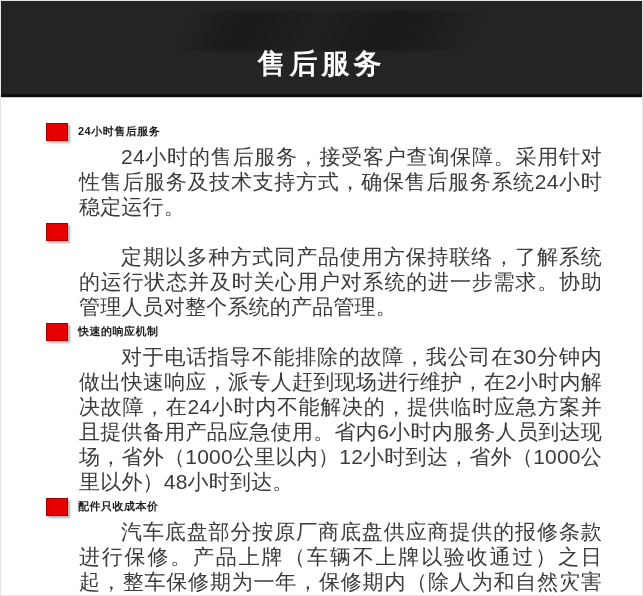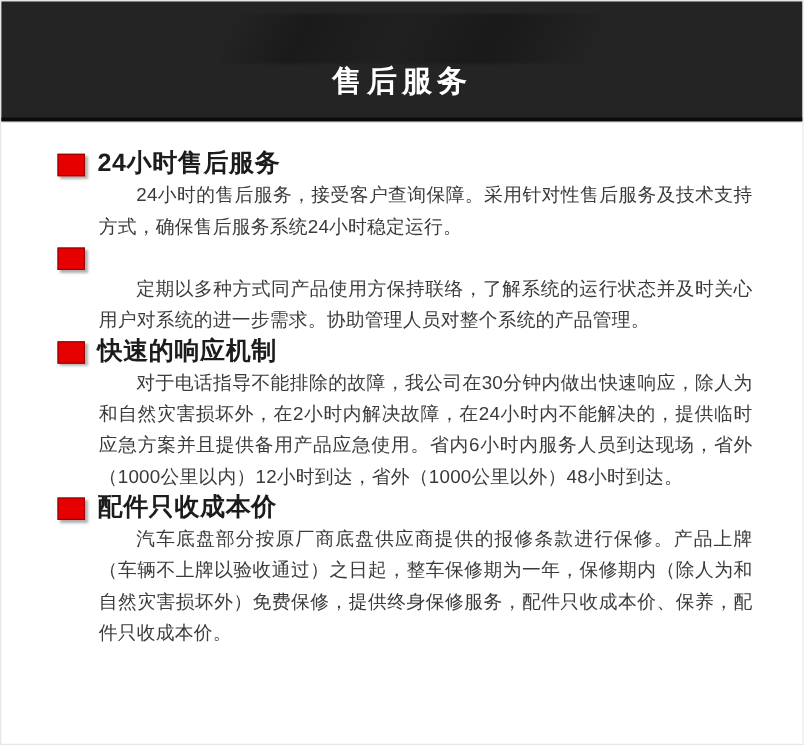--- a/index.html
+++ b/index.html
@@ -42,21 +42,21 @@
       rgba(0,0,0,0.10) 45%,
       rgba(0,0,0,0.30) 70%,
       rgba(0,0,0,0) 100%);
     transform: skewX(-18deg);
     filter: blur(1px);
     pointer-events: none;
   }
   .page-title {
     margin: 0 0 16px 0;
     color: #ffffff;
-    font-size: 24px;
+    font-size: 28px;
     font-weight: bold;
     letter-spacing: 4px;
     line-height: 1;
   }
   
   .content {
     padding: 22px 40px 0 45px;
   }
   .sec-head {
     display: flex;
@@ -69,29 +69,29 @@
     width: 20px;
     height: 16px;
     background: #e60000;
     border: 1px solid #a80000;
     box-shadow: 2px 2px 2px rgba(110,110,110,0.55);
     margin-right: 10px;
     flex: 0 0 auto;
   }
   .sec-heading {
     margin: 0;
-    font-size: 20px;
+    font-size: 11px;
     font-weight: bold;
     color: #1c1c1c;
     letter-spacing: 0.5px;
   }
   .sec p {
     margin: 0 0 0 33px;
     text-indent: 2em;
-    font-size: 15px;
+    font-size: 21px;
     line-height: 25px;
     color: #3b3b3b;
     text-align: justify;
     letter-spacing: 0.2px;
   }
 </style>
 </head>
 <body>
 
 <div class="page">
@@ -116,21 +116,21 @@
         <span class="bullet"></span>
       </div>
       <p>定期以多种方式同产品使用方保持联络，了解系统的运行状态并及时关心用户对系统的进一步需求。协助管理人员对整个系统的产品管理。</p>
     </section>
 
     <section class="sec">
       <div class="sec-head">
         <span class="bullet"></span>
         <h2 class="sec-heading">快速的响应机制</h2>
       </div>
-      <p>对于电话指导不能排除的故障，我公司在30分钟内做出快速响应，除人为和自然灾害损坏外，在2小时内解决故障，在24小时内不能解决的，提供临时应急方案并且提供备用产品应急使用。省内6小时内服务人员到达现场，省外（1000公里以内）12小时到达，省外（1000公里以外）48小时到达。</p>
+      <p>对于电话指导不能排除的故障，我公司在30分钟内做出快速响应，派专人赶到现场进行维护，在2小时内解决故障，在24小时内不能解决的，提供临时应急方案并且提供备用产品应急使用。省内6小时内服务人员到达现场，省外（1000公里以内）12小时到达，省外（1000公里以外）48小时到达。</p>
     </section>
 
     <section class="sec">
       <div class="sec-head">
         <span class="bullet"></span>
         <h2 class="sec-heading">配件只收成本价</h2>
       </div>
       <p>汽车底盘部分按原厂商底盘供应商提供的报修条款进行保修。产品上牌（车辆不上牌以验收通过）之日起，整车保修期为一年，保修期内（除人为和自然灾害损坏外）免费保修，提供终身保修服务，配件只收成本价、保养，配件只收成本价。</p>
     </section>
 

